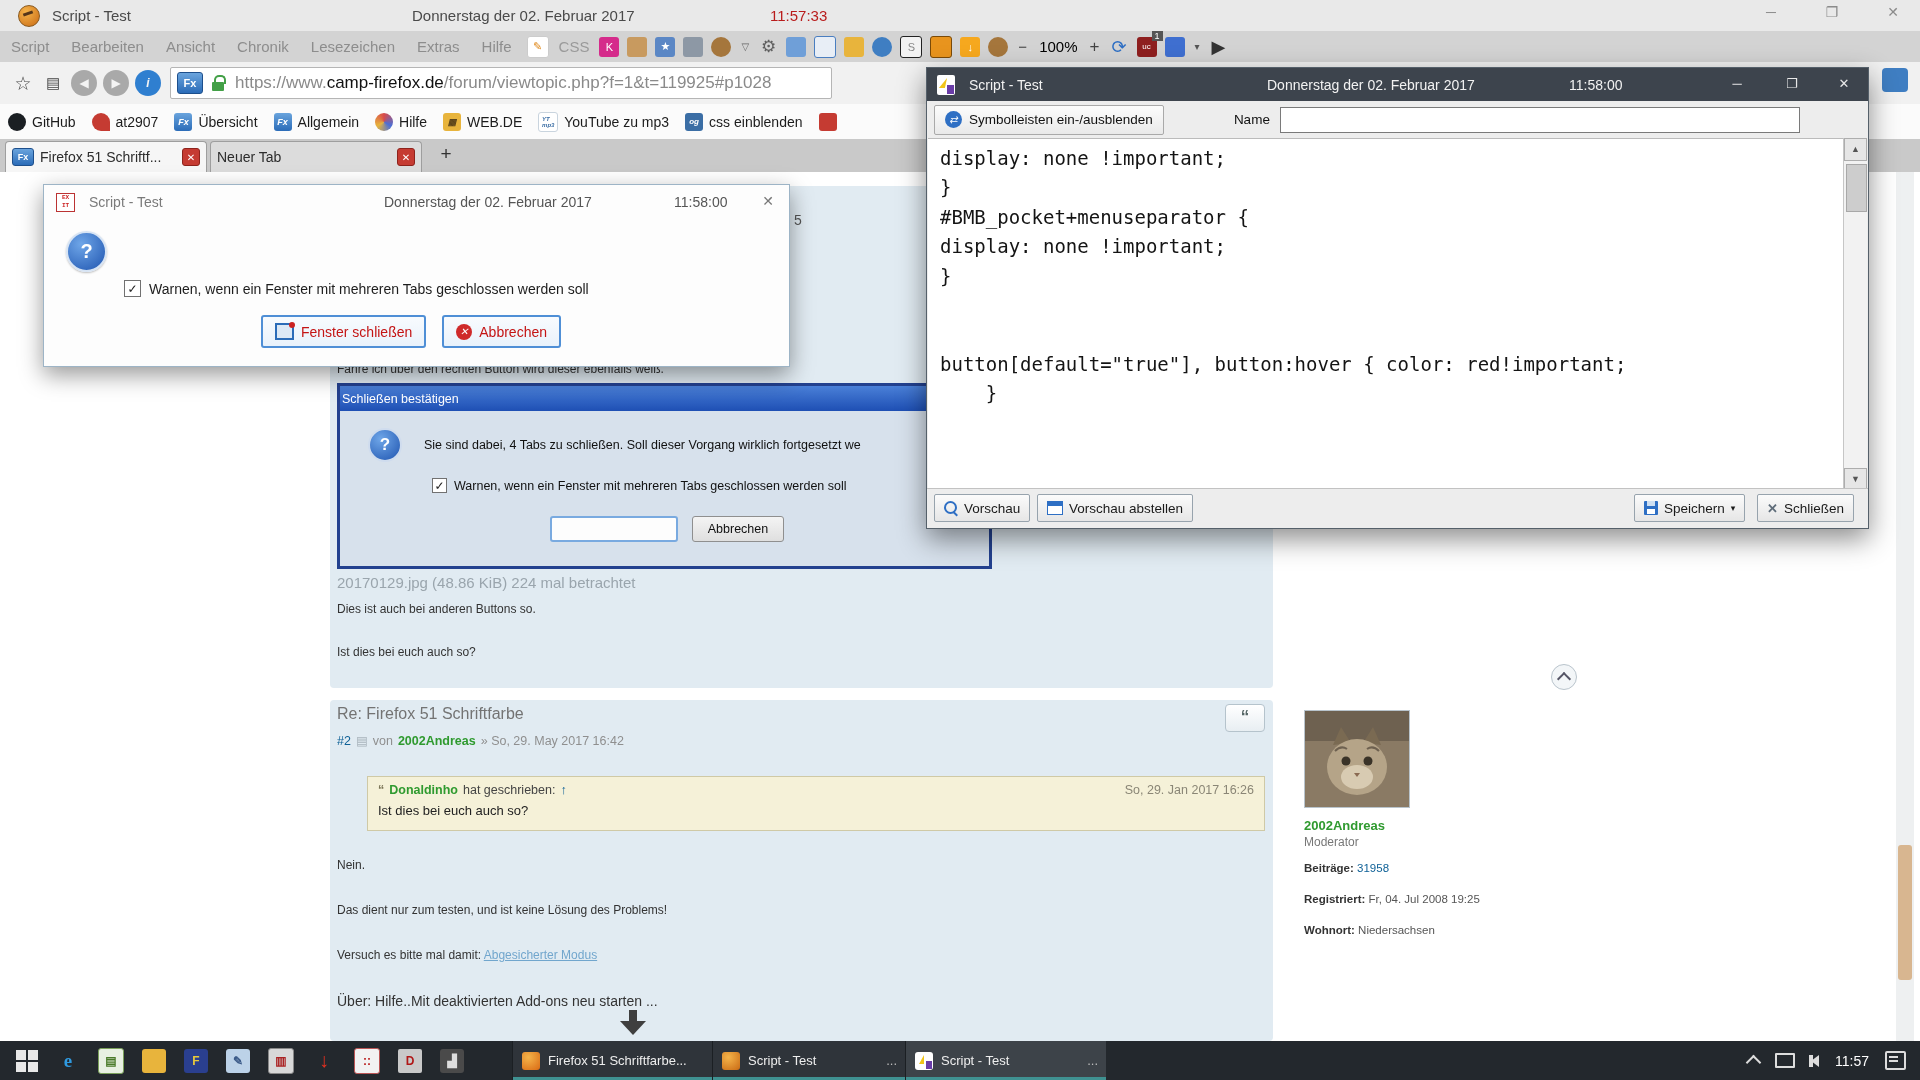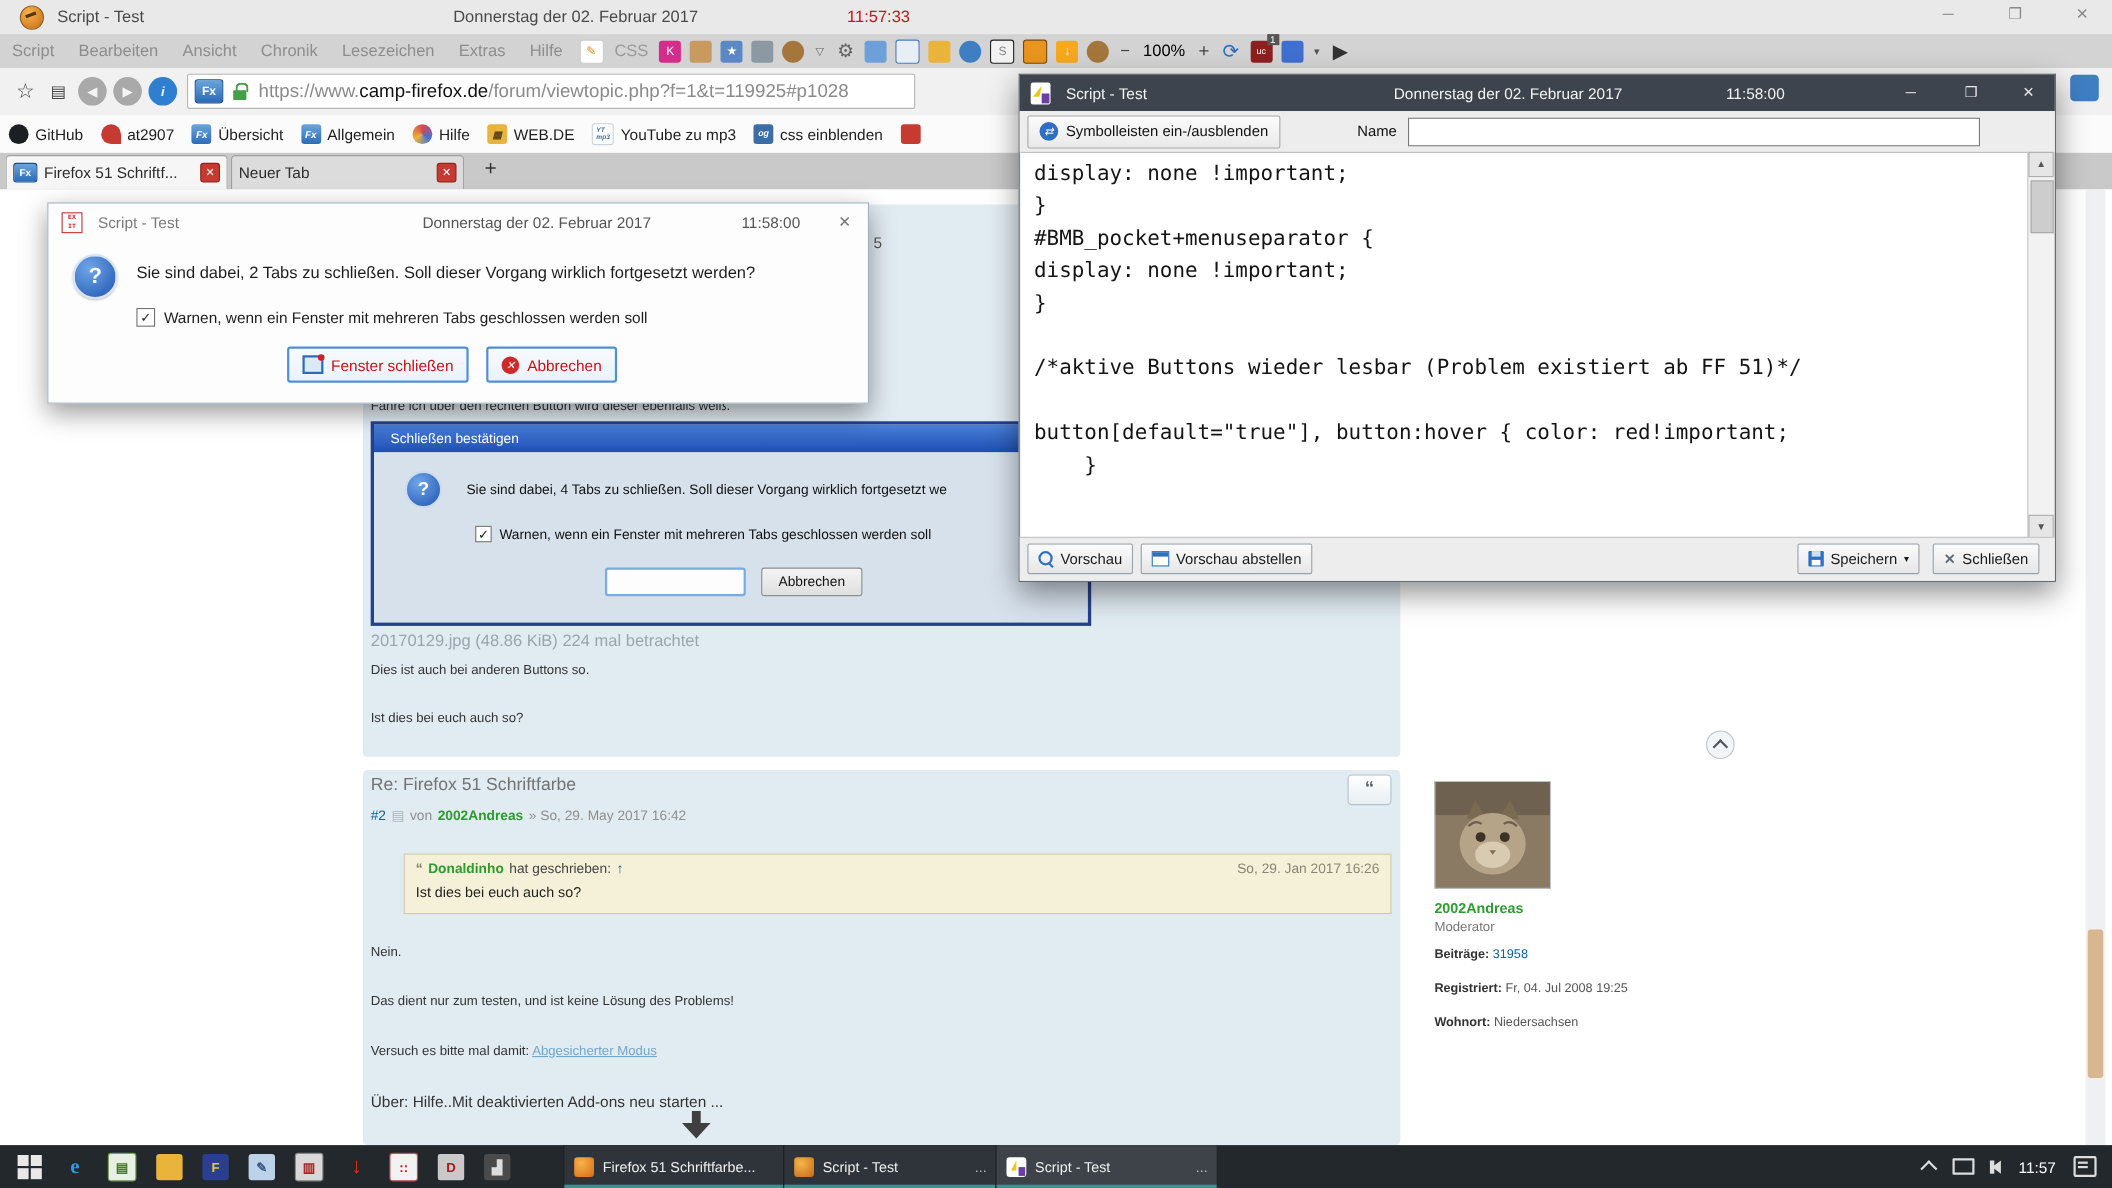--- a/index.html
+++ b/index.html
@@ -88,21 +88,21 @@
   .pgarrow .stem{position:absolute;left:9px;top:0;width:8px;height:12px;background:#3f3f3f}
   .pgarrow .head{position:absolute;left:0;top:11px;width:0;height:0;border-left:13px solid transparent;
     border-right:13px solid transparent;border-top:14px solid #3f3f3f}
   .pagescroll{position:absolute;left:1896px;top:0;width:18px;height:869px;background:#eef0f1}
   .pagescroll .thumb{position:absolute;left:2px;top:673px;width:14px;height:135px;background:#d8b690;border-radius:3px}
 
   
   .shot{position:absolute;left:7px;top:197px;width:655px;height:186px;border:3px solid #23418f;
     background:#d7e1ec;box-sizing:border-box;overflow:hidden}
   .shot-title{height:25px;background:linear-gradient(#4a80d8,#1e4fb4);color:#fff;font-size:12.5px;
-    display:flex;align-items:center;padding:0 15px}
+    display:flex;align-items:center;padding:0 2px}
   .shot-qicon{position:absolute;left:28px;top:42px;width:30px;height:30px;border-radius:50%;font-size:17px;
     background:radial-gradient(circle at 35% 30%,#6fa6e8,#1f55b0);color:#fff;font-weight:bold;
     display:flex;align-items:center;justify-content:center;border:2px solid #cfdcee}
   .shot-msg{position:absolute;left:84px;top:52px;font-size:12.5px;color:#111;white-space:nowrap}
   .shot-cbrow{position:absolute;left:92px;top:92px;display:flex;align-items:center;gap:7px;font-size:12.5px;color:#111}
   .shot-btn1{position:absolute;left:210px;top:130px;width:128px;height:26px;background:#fdfdfd;
     border:2px solid #79aae0;border-radius:3px;box-sizing:border-box}
   .shot-btn2{position:absolute;left:352px;top:130px;width:92px;height:26px;background:linear-gradient(#f4f4f4,#dfdfdf);
     border:1px solid #8f8f8f;border-radius:3px;box-sizing:border-box;font-size:12.5px;color:#111;
     display:flex;align-items:center;justify-content:center}
@@ -420,21 +420,20 @@
       <span class="name-lab">Name</span>
       <input class="name-input" type="text" value="" style="">
     </div>
     <div class="ed-code">
       <div class="cl">display: none !important;</div>
       <div class="cl">}</div>
       <div class="cl">#BMB_pocket+menuseparator {</div>
       <div class="cl">display: none !important;</div>
       <div class="cl">}</div>
       <div class="cl"></div>
-      <div class="cl">/*aktive Buttons wieder lesbar (Problem existiert ab FF 51)*/</div>
       <div class="cl"></div>
       <div class="cl">button[default="true"], button:hover { color: red!important;</div>
       <div class="cl">    }</div>
     </div>
     <div class="ed-scroll">
       <div class="sarrow" style="top:0">▲</div>
       <div class="ed-thumb"></div>
       <div class="sarrow" style="bottom:0">▼</div>
     </div>
     <div class="ed-bottom">
@@ -460,21 +459,20 @@
 
   <div class="dialog">
     <div class="dlg-title">
       <span class="exit-ico">EX IT</span>
       <span>Script - Test</span>
       <span class="dlg-date">Donnerstag der 02. Februar 2017</span>
       <span class="dlg-time">11:58:00</span>
       <span class="dlg-x">✕</span>
     </div>
     <div class="qicon">?</div>
-    <div class="dlg-msg">Sie sind dabei, 2 Tabs zu schließen. Soll dieser Vorgang wirklich fortgesetzt werden?</div>
     <div class="dlg-cbrow">
       <span class="cb">✓</span>
       <span>Warnen, wenn ein Fenster mit mehreren Tabs geschlossen werden soll</span>
     </div>
     <div class="dlg-btnrow">
       <div class="dlg-btn">
         <i class="winico"></i>
         <span>Fenster schließen</span>
       </div>
       <div class="dlg-btn">

